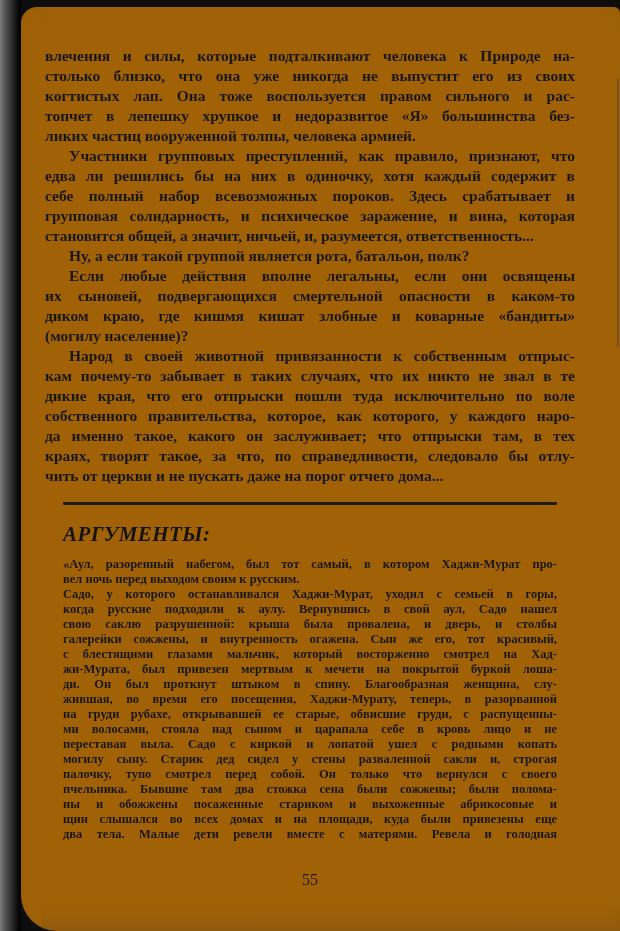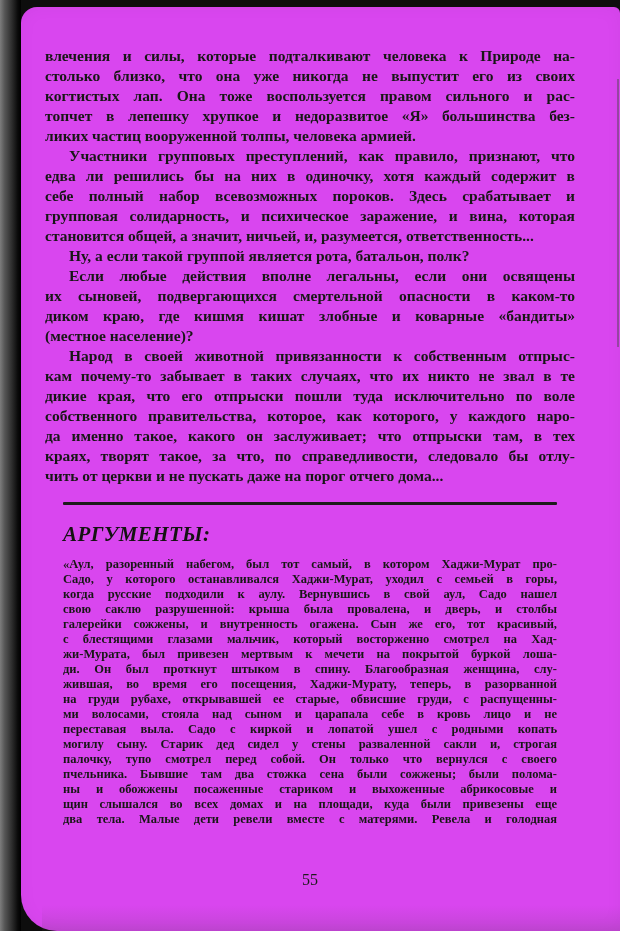--- a/index.html
+++ b/index.html
@@ -7,21 +7,21 @@
     width:620px;height:931px;
     background:#0c0c0c;
     font-family:"Liberation Serif", serif;
     overflow:hidden;
   }
   .scan{position:relative;width:620px;height:931px;background:#0d0d0d;overflow:hidden;}
 
   
   .page{
     position:absolute;left:21px;top:7px;right:0;bottom:0;
-    background:#d946ef;
+    background:#a16207;
     border-radius:16px 6px 0 36px;
     box-shadow:inset 0 0 18px rgba(0,0,0,0.04);
   }
   
   .gutter{
     position:absolute;left:0;top:0;width:21px;height:100%;
     background:linear-gradient(to right,#7d7d7d 0%,#565656 22%,#2f2f2f 55%,#0a0a0a 85%,#000 100%);
   }
   .right-edge{
     position:absolute;right:1px;top:72px;height:268px;width:2px;
@@ -80,39 +80,40 @@
           <div class="line">групповая солидарность, и психическое заражение, и вина, которая</div>
           <div class="line last">становится общей, а значит, ничьей, и, разумеется, ответственность...</div>
         </div>
         <div class="para">
           <div class="line indent last">Ну, а если такой группой является рота, батальон, полк?</div>
         </div>
         <div class="para">
           <div class="line indent">Если любые действия вполне легальны, если они освящены</div>
           <div class="line">их сыновей, подвергающихся смертельной опасности в каком-то</div>
           <div class="line">диком краю, где кишмя кишат злобные и коварные «бандиты»</div>
-          <div class="line last">(местное население)?</div>
+          <div class="line last">(могилу население)?</div>
         </div>
         <div class="para">
           <div class="line indent">Народ в своей животной привязанности к собственным отпрыс-</div>
           <div class="line">кам почему-то забывает в таких случаях, что их никто не звал в те</div>
           <div class="line">дикие края, что его отпрыски пошли туда исключительно по воле</div>
           <div class="line">собственного правительства, которое, как которого, у каждого наро-</div>
           <div class="line">да именно такое, какого он заслуживает; что отпрыски там, в тех</div>
           <div class="line">краях, творят такое, за что, по справедливости, следовало бы отлу-</div>
           <div class="line last">чить от церкви и не пускать даже на порог отчего дома...</div>
         </div>
       </div>
 
     <div class="argsec">
       <div class="args-rule"></div>
       <div class="args-heading">АРГУМЕНТЫ:</div>
       <div class="args-body">
           <div class="para">
             <div class="line">«Аул, разоренный набегом, был тот самый, в котором Хаджи-Мурат про-</div>
+            <div class="line last">вел ночь перед выходом своим к русским.</div>
           </div>
           <div class="para">
             <div class="line">Садо, у которого останавливался Хаджи-Мурат, уходил с семьей в горы,</div>
             <div class="line">когда русские подходили к аулу. Вернувшись в свой аул, Садо нашел</div>
             <div class="line">свою саклю разрушенной: крыша была провалена, и дверь, и столбы</div>
             <div class="line">галерейки сожжены, и внутренность огажена. Сын же его, тот красивый,</div>
             <div class="line">с блестящими глазами мальчик, который восторженно смотрел на Хад-</div>
             <div class="line">жи-Мурата, был привезен мертвым к мечети на покрытой буркой лоша-</div>
             <div class="line">ди. Он был проткнут штыком в спину. Благообразная женщина, слу-</div>
             <div class="line">жившая, во время его посещения, Хаджи-Мурату, теперь, в разорванной</div>

